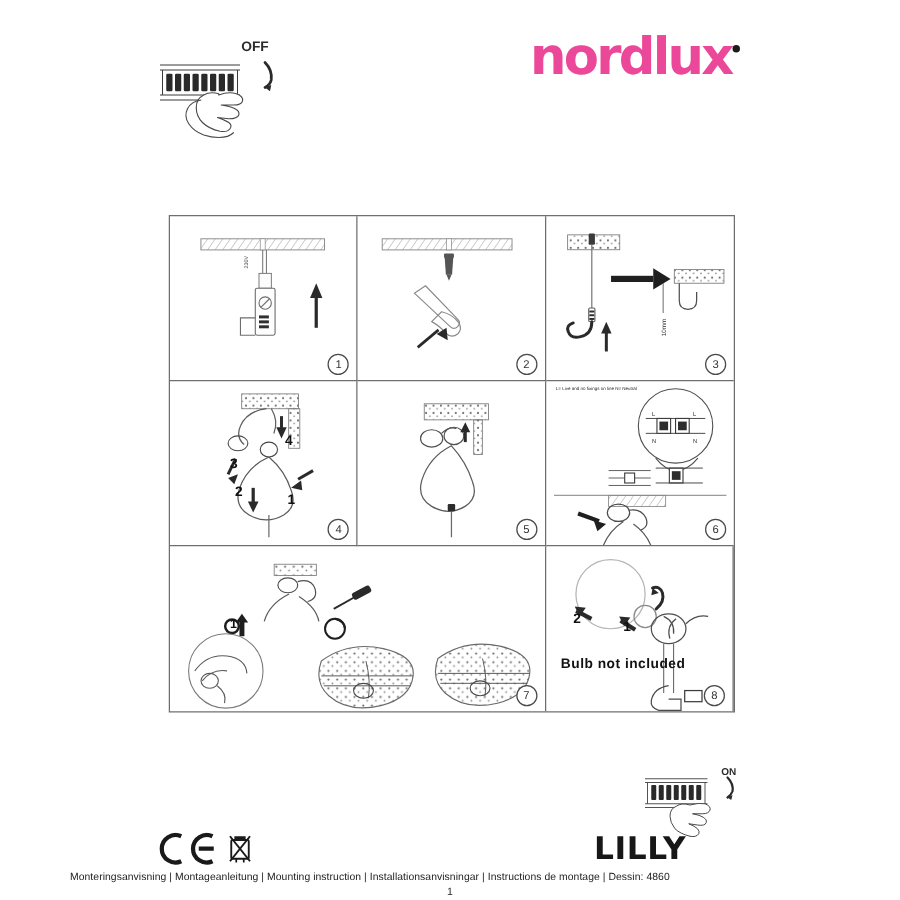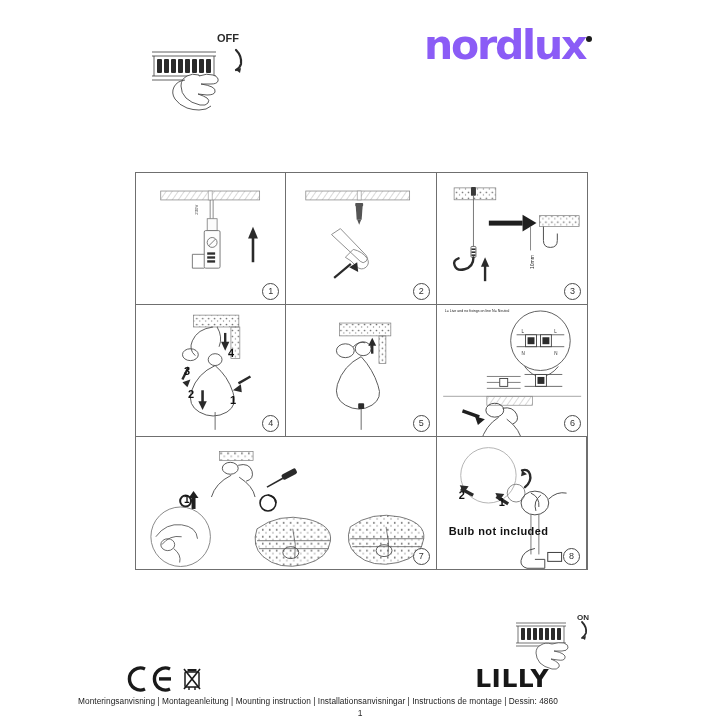--- a/index.html
+++ b/index.html
@@ -22,37 +22,37 @@
     left: 424px;
     top: 22px;
     width: 180px;
     height: 48px;
   }
   #brand-logo .wordmark {
     font-family: "DejaVu Sans", sans-serif;
     font-weight: bold;
     font-size: 41px;
     letter-spacing: -2.2px;
-    color: #8b5cf6;
+    color: #ec4899;
     line-height: 46px;
   }
   #brand-logo .tm-dot {
     display: inline-block;
     width: 6px;
     height: 6px;
     border-radius: 50%;
     background: #1b1b1b;
     vertical-align: 17px;
     margin-left: 1px;
   }
 
   
   #power-off-illustration {
     position: absolute;
-    left: 144px;
+    left: 120px;
     top: 32px;
     width: 140px;
     height: 95px;
   }
   #power-off-illustration .state-label {
     position: absolute;
     left: 73px;
     top: 0px;
     font-size: 11px;
     font-weight: bold;
@@ -186,21 +186,21 @@
     font-weight: bold;
     font-size: 25px;
     letter-spacing: 0.5px;
     color: #171717;
   }
   #footer-languages {
     position: absolute;
     left: 0;
     top: 38px;
     width: 720px;
-    padding-left: 78px;
+    padding-left: 56px;
     box-sizing: border-box;
     font-size: 8.3px;
     color: #1c1c1c;
     letter-spacing: 0.05px;
     white-space: nowrap;
   }
   #page-number {
     position: absolute;
     left: 0;
     top: 50px;

